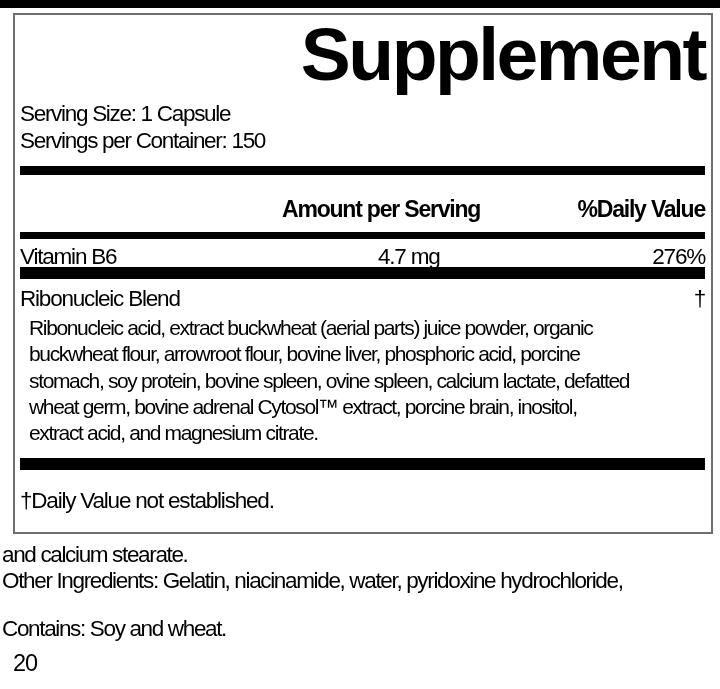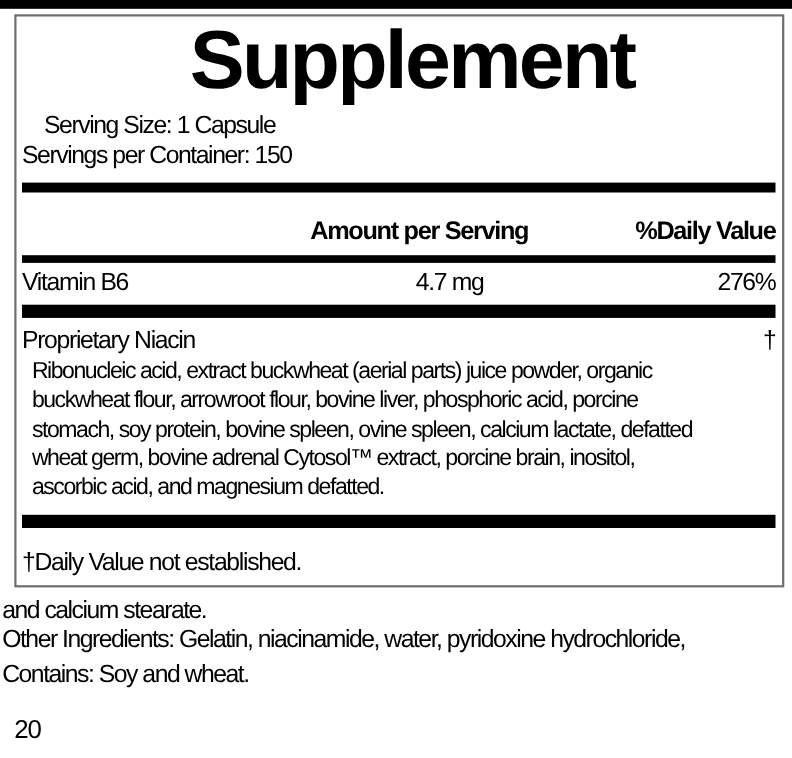--- a/index.html
+++ b/index.html
@@ -18,69 +18,69 @@
   .facts-box {
     position: absolute; top: 13px; left: 13px;
     width: 700px; height: 521px;
     border: 2px solid #6e6e6e;
     box-sizing: border-box;
     padding: 1px 6px 0 5px;
     background: #fff;
     overflow: hidden;
   }
   .title-row {
-    display: flex; justify-content: center;
+    display: flex; justify-content: flex-end;
     font-size: 75px; font-weight: bold;
     letter-spacing: -2.5px;
     height: 80px; line-height: 76px;
     white-space: nowrap;
     margin-left: 24px;
   }
   .serving-line {
     font-size: 22.5px; letter-spacing: -1.3px;
     line-height: 27px; white-space: nowrap;
   }
-  .serving-first { margin-top: 4px; margin-left: 20px; }
+  .serving-first { margin-top: 4px; }
   .bar { background: #000; }
   .bar-1 { height: 9px; margin-top: 12px; }
   .bar-2 { height: 7px; }
   .bar-3 { height: 12px; }
   .bar-4 { height: 12px; margin-top: 12px; }
   .header-row {
     position: relative; height: 57px;
     font-weight: bold; font-size: 23px; letter-spacing: -1.2px;
   }
   .h-amount { position: absolute; left: 262px; bottom: 9px; white-space: nowrap; }
   .h-dv { position: absolute; right: 0; bottom: 9px; white-space: nowrap; }
   .nutrient-row {
     position: relative; font-size: 22.5px; letter-spacing: -1.2px;
   }
   .row-niacin { height: 33px; line-height: 35px; border-bottom: 2px solid #555; }
-  .row-vb6 { height: 38px; line-height: 36px; }
+  .row-vb6 { height: 28px; line-height: 36px; }
   .row-blend { height: 36px; line-height: 40px; }
   .cell-name { white-space: nowrap; }
   .cell-amount { position: absolute; left: 358px; white-space: nowrap; }
   .cell-dv { position: absolute; right: 0; white-space: nowrap; }
   .blend-desc-line {
     margin-left: 9px;
     font-size: 21px; letter-spacing: -1.35px;
     line-height: 26.3px; white-space: nowrap;
   }
   .footnote {
     font-size: 22.5px; letter-spacing: -1.2px;
     margin-top: 18px; line-height: 26px; white-space: nowrap;
   }
   .below-box {
     position: absolute; left: 2px;
     font-size: 22.5px; letter-spacing: -1.35px;
     line-height: 25.5px;
   }
   .other-ingredients { top: 542px; }
   .other-line { white-space: nowrap; }
-  .contains-line { top: 600px; white-space: nowrap; text-align: center; }
+  .contains-line { top: 616px; white-space: nowrap; text-align: center; }
   .page-number { top: 651px; left: 13px; font-size: 23.5px; letter-spacing: -1px; }
 </style>
 </head>
 <body>
 
 <div class="top-bar"></div>
 
 <div class="facts-box">
 
   <div class="title-row">
@@ -102,30 +102,30 @@
 
   <div class="nutrient-row row-vb6">
     <span class="cell-name">Vitamin B6</span>
     <span class="cell-amount">4.7 mg</span>
     <span class="cell-dv">276%</span>
   </div>
 
   <div class="bar bar-3"></div>
 
   <div class="nutrient-row row-blend">
-    <span class="cell-name">Proprietary Niacin</span>
+    <span class="cell-name">Ribonucleic Blend</span>
     <span class="cell-dv">†</span>
   </div>
 
   <div>
     <div class="blend-desc-line">Ribonucleic acid, extract buckwheat (aerial parts) juice powder, organic</div>
     <div class="blend-desc-line">buckwheat flour, arrowroot flour, bovine liver, phosphoric acid, porcine</div>
     <div class="blend-desc-line">stomach, soy protein, bovine spleen, ovine spleen, calcium lactate, defatted</div>
     <div class="blend-desc-line">wheat germ, bovine adrenal Cytosol™ extract, porcine brain, inositol,</div>
-    <div class="blend-desc-line">ascorbic acid, and magnesium defatted.</div>
+    <div class="blend-desc-line">extract acid, and magnesium citrate.</div>
   </div>
 
   <div class="bar bar-4"></div>
 
   <div class="footnote">†Daily Value not established.</div>
 
 </div>
 
 <div class="below-box other-ingredients">
   <div class="other-line">and calcium stearate.</div>

